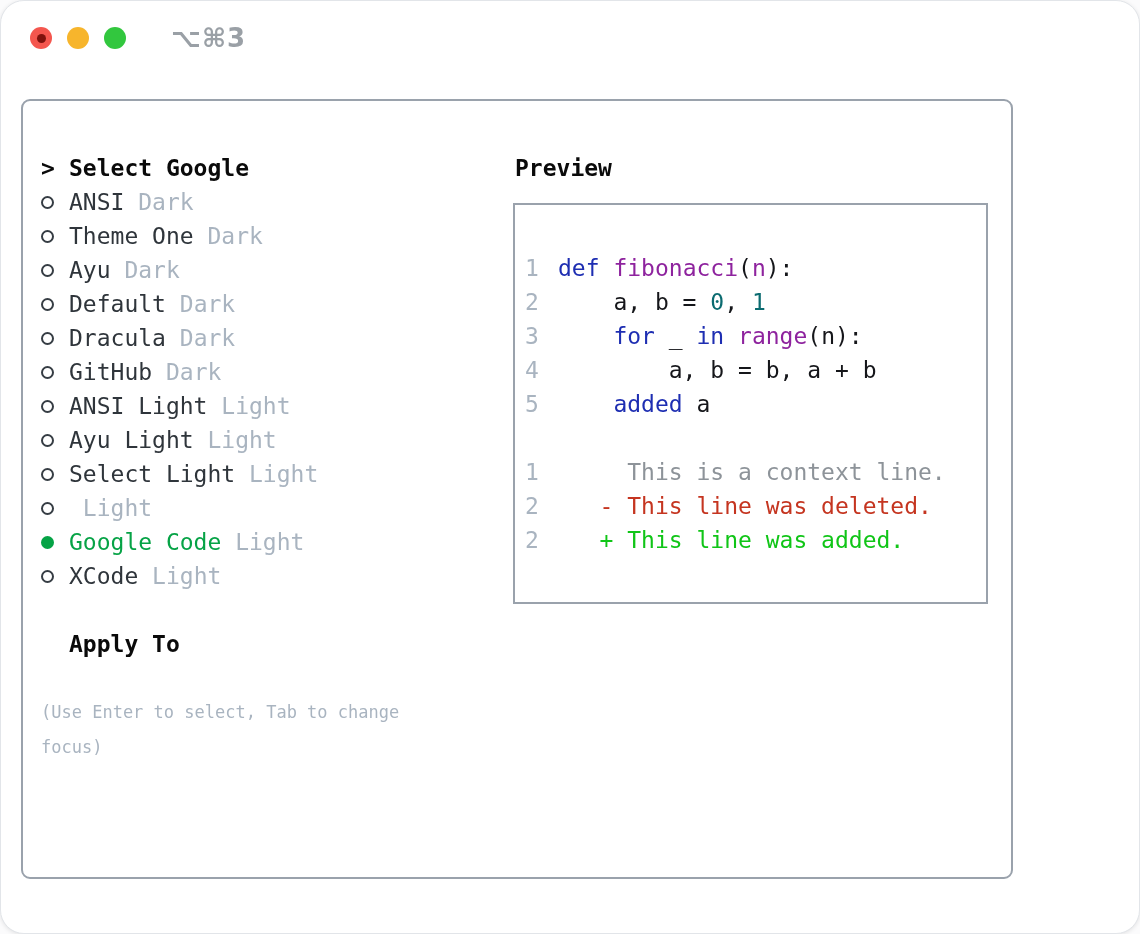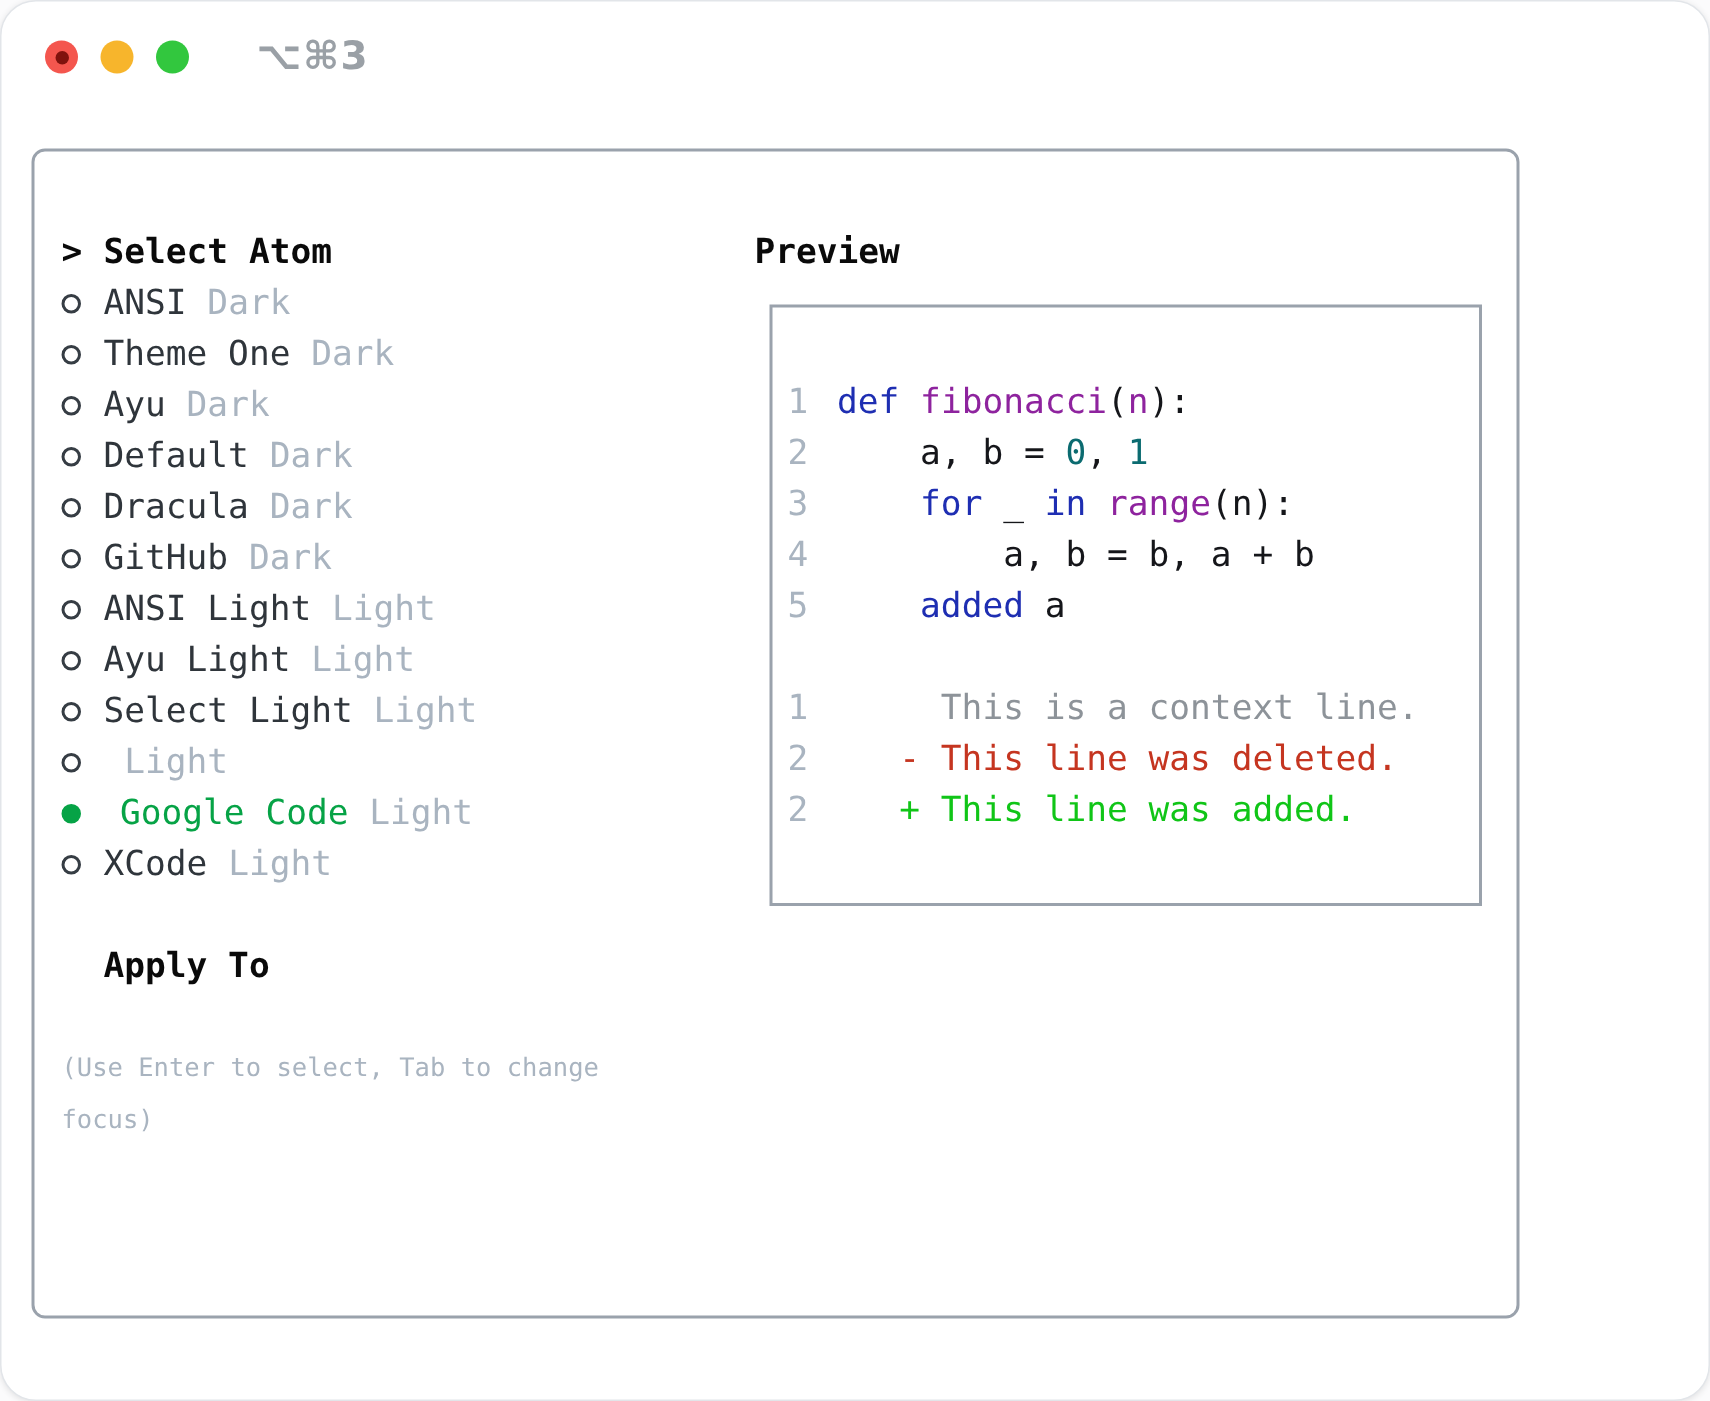--- a/index.html
+++ b/index.html
@@ -31,27 +31,27 @@
   .panel{position:absolute; left:20px; top:98px; width:992px; height:780px;
     border:2px solid var(--border); border-radius:9px; background:#fff;}
   .row{display:flex; align-items:center; height:34px; font-size:23px; color:var(--text);
     white-space:pre;}
   .marker{width:28px; display:flex; align-items:center;}
   .circle{width:13px; height:13px; border:2px solid #363d44; border-radius:50%;}
   .circle.sel{background:var(--green); border-color:var(--green);}
   .prompt{font-weight:700; color:var(--header);}
   .hdr{font-weight:700; color:var(--header);}
   .variant{color:var(--muted);}
-  .nm.sel{color:var(--green);margin-left:11px;}
+  .nm.sel{color:var(--green);}
   .left-col{position:absolute; left:18px; top:50px;}
   .spacer{height:34px;}
   .help{margin-top:0; width:420px; font-size:17px; line-height:35px; color:var(--muted);
     white-space:normal;}
   
-  .preview-title{position:absolute; left:480px; top:50px; height:34px; display:flex;
+  .preview-title{position:absolute; left:492px; top:50px; height:34px; display:flex;
     align-items:center; font-size:23px; font-weight:700; color:var(--header);}
   .preview-box{position:absolute; left:490px; top:102px; width:475px; height:401px;
     border:2px solid var(--border); background:#fff; padding:46px 0 0 10px; overflow:hidden;}
   .cline{display:flex; height:34px; align-items:center; font-size:23px; white-space:pre;}
   .ln{width:33px; color:var(--muted); flex:none;}
   .ct{color:var(--code);}
   .tk-keyword{color:var(--kw);}
   .tk-function{color:var(--fn);}
   .tk-number{color:var(--num);}
   .tk-plain{color:var(--code);}
@@ -71,21 +71,21 @@
     <div class="tl-btn tl-min"></div>
     <div class="tl-btn tl-zoom"></div>
     <div class="win-title">⌥⌘3</div>
   </div>
 
   <div class="panel">
 
     <div class="left-col">
       <div class="row">
         <span class="marker prompt">&gt;</span>
-        <span class="hdr">Select Atom</span>
+        <span class="hdr">Select Google</span>
       </div>
 
       <div id="theme-list">
           <div class="row"><span class="marker"><span class="circle"></span></span><span class="nm">ANSI</span><span class="variant"> Dark</span></div>
           <div class="row"><span class="marker"><span class="circle"></span></span><span class="nm">Theme One</span><span class="variant"> Dark</span></div>
           <div class="row"><span class="marker"><span class="circle"></span></span><span class="nm">Ayu</span><span class="variant"> Dark</span></div>
           <div class="row"><span class="marker"><span class="circle"></span></span><span class="nm">Default</span><span class="variant"> Dark</span></div>
           <div class="row"><span class="marker"><span class="circle"></span></span><span class="nm">Dracula</span><span class="variant"> Dark</span></div>
           <div class="row"><span class="marker"><span class="circle"></span></span><span class="nm">GitHub</span><span class="variant"> Dark</span></div>
           <div class="row"><span class="marker"><span class="circle"></span></span><span class="nm">ANSI Light</span><span class="variant"> Light</span></div>

